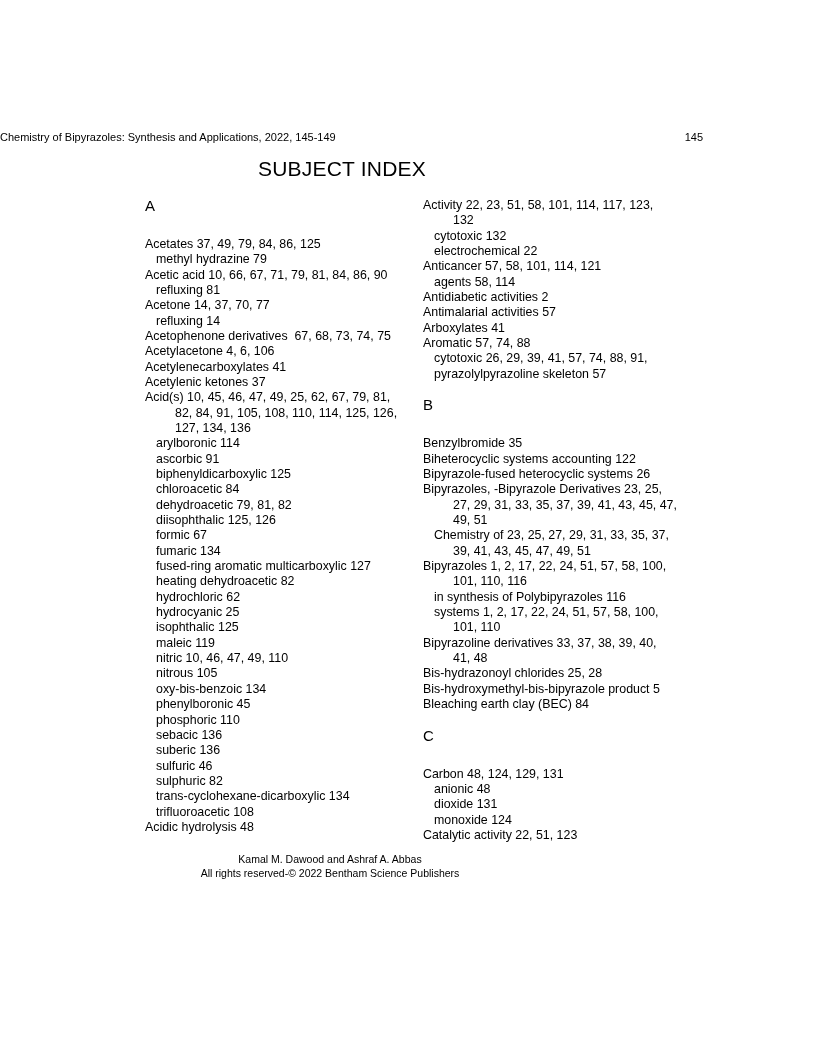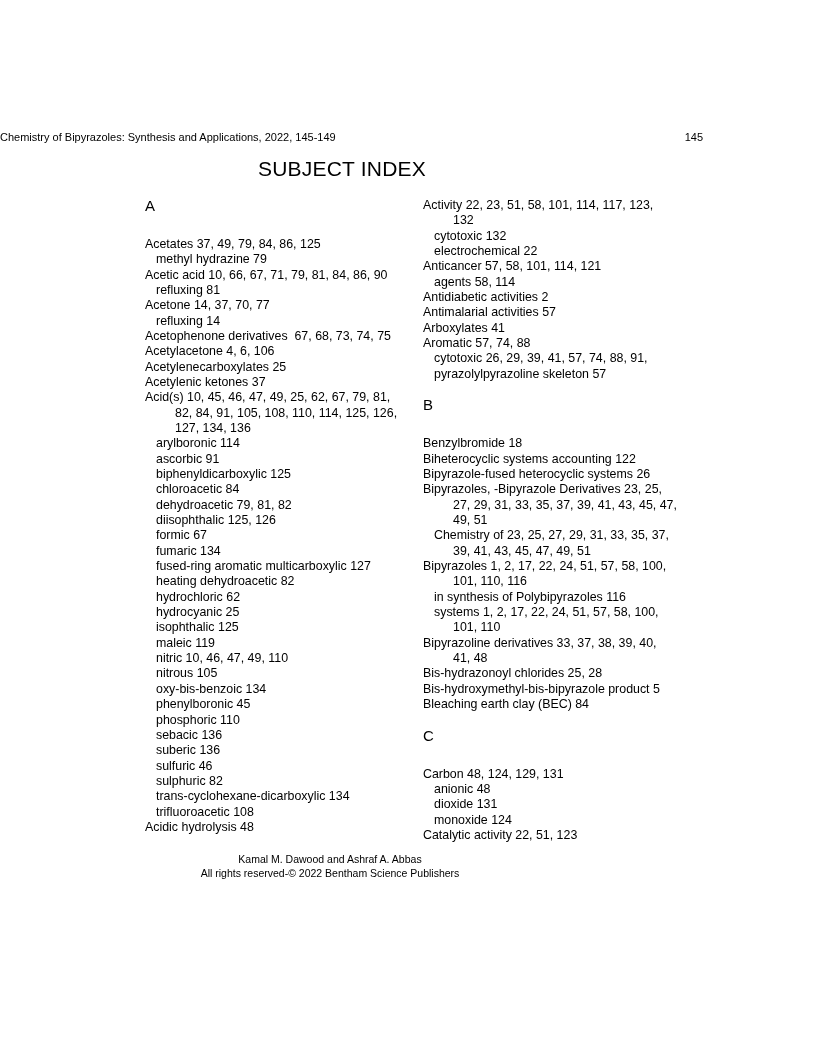--- a/index.html
+++ b/index.html
@@ -69,21 +69,21 @@
   <div class="col col-left">
       <div class="section">A</div>
       <div class="entry ind0">Acetates 37, 49, 79, 84, 86, 125</div>
       <div class="entry ind1">methyl hydrazine 79</div>
       <div class="entry ind0">Acetic acid 10, 66, 67, 71, 79, 81, 84, 86, 90</div>
       <div class="entry ind1">refluxing 81</div>
       <div class="entry ind0">Acetone 14, 37, 70, 77</div>
       <div class="entry ind1">refluxing 14</div>
       <div class="entry ind0">Acetophenone derivatives  67, 68, 73, 74, 75</div>
       <div class="entry ind0">Acetylacetone 4, 6, 106</div>
-      <div class="entry ind0">Acetylenecarboxylates 25</div>
+      <div class="entry ind0">Acetylenecarboxylates 41</div>
       <div class="entry ind0">Acetylenic ketones 37</div>
       <div class="entry ind0">Acid(s) 10, 45, 46, 47, 49, 25, 62, 67, 79, 81,</div>
       <div class="entry ind2">82, 84, 91, 105, 108, 110, 114, 125, 126,</div>
       <div class="entry ind2">127, 134, 136</div>
       <div class="entry ind1">arylboronic 114</div>
       <div class="entry ind1">ascorbic 91</div>
       <div class="entry ind1">biphenyldicarboxylic 125</div>
       <div class="entry ind1">chloroacetic 84</div>
       <div class="entry ind1">dehydroacetic 79, 81, 82</div>
       <div class="entry ind1">diisophthalic 125, 126</div>
@@ -115,21 +115,21 @@
       <div class="entry ind1">electrochemical 22</div>
       <div class="entry ind0">Anticancer 57, 58, 101, 114, 121</div>
       <div class="entry ind1">agents 58, 114</div>
       <div class="entry ind0">Antidiabetic activities 2</div>
       <div class="entry ind0">Antimalarial activities 57</div>
       <div class="entry ind0">Arboxylates 41</div>
       <div class="entry ind0">Aromatic 57, 74, 88</div>
       <div class="entry ind1">cytotoxic 26, 29, 39, 41, 57, 74, 88, 91,</div>
       <div class="entry ind1">pyrazolylpyrazoline skeleton 57</div>
       <div class="section">B</div>
-      <div class="entry ind0">Benzylbromide 18</div>
+      <div class="entry ind0">Benzylbromide 35</div>
       <div class="entry ind0">Biheterocyclic systems accounting 122</div>
       <div class="entry ind0">Bipyrazole-fused heterocyclic systems 26</div>
       <div class="entry ind0">Bipyrazoles, -Bipyrazole Derivatives 23, 25,</div>
       <div class="entry ind2">27, 29, 31, 33, 35, 37, 39, 41, 43, 45, 47,</div>
       <div class="entry ind2">49, 51</div>
       <div class="entry ind1">Chemistry of 23, 25, 27, 29, 31, 33, 35, 37,</div>
       <div class="entry ind2">39, 41, 43, 45, 47, 49, 51</div>
       <div class="entry ind0">Bipyrazoles 1, 2, 17, 22, 24, 51, 57, 58, 100,</div>
       <div class="entry ind2">101, 110, 116</div>
       <div class="entry ind1">in synthesis of Polybipyrazoles 116</div>

